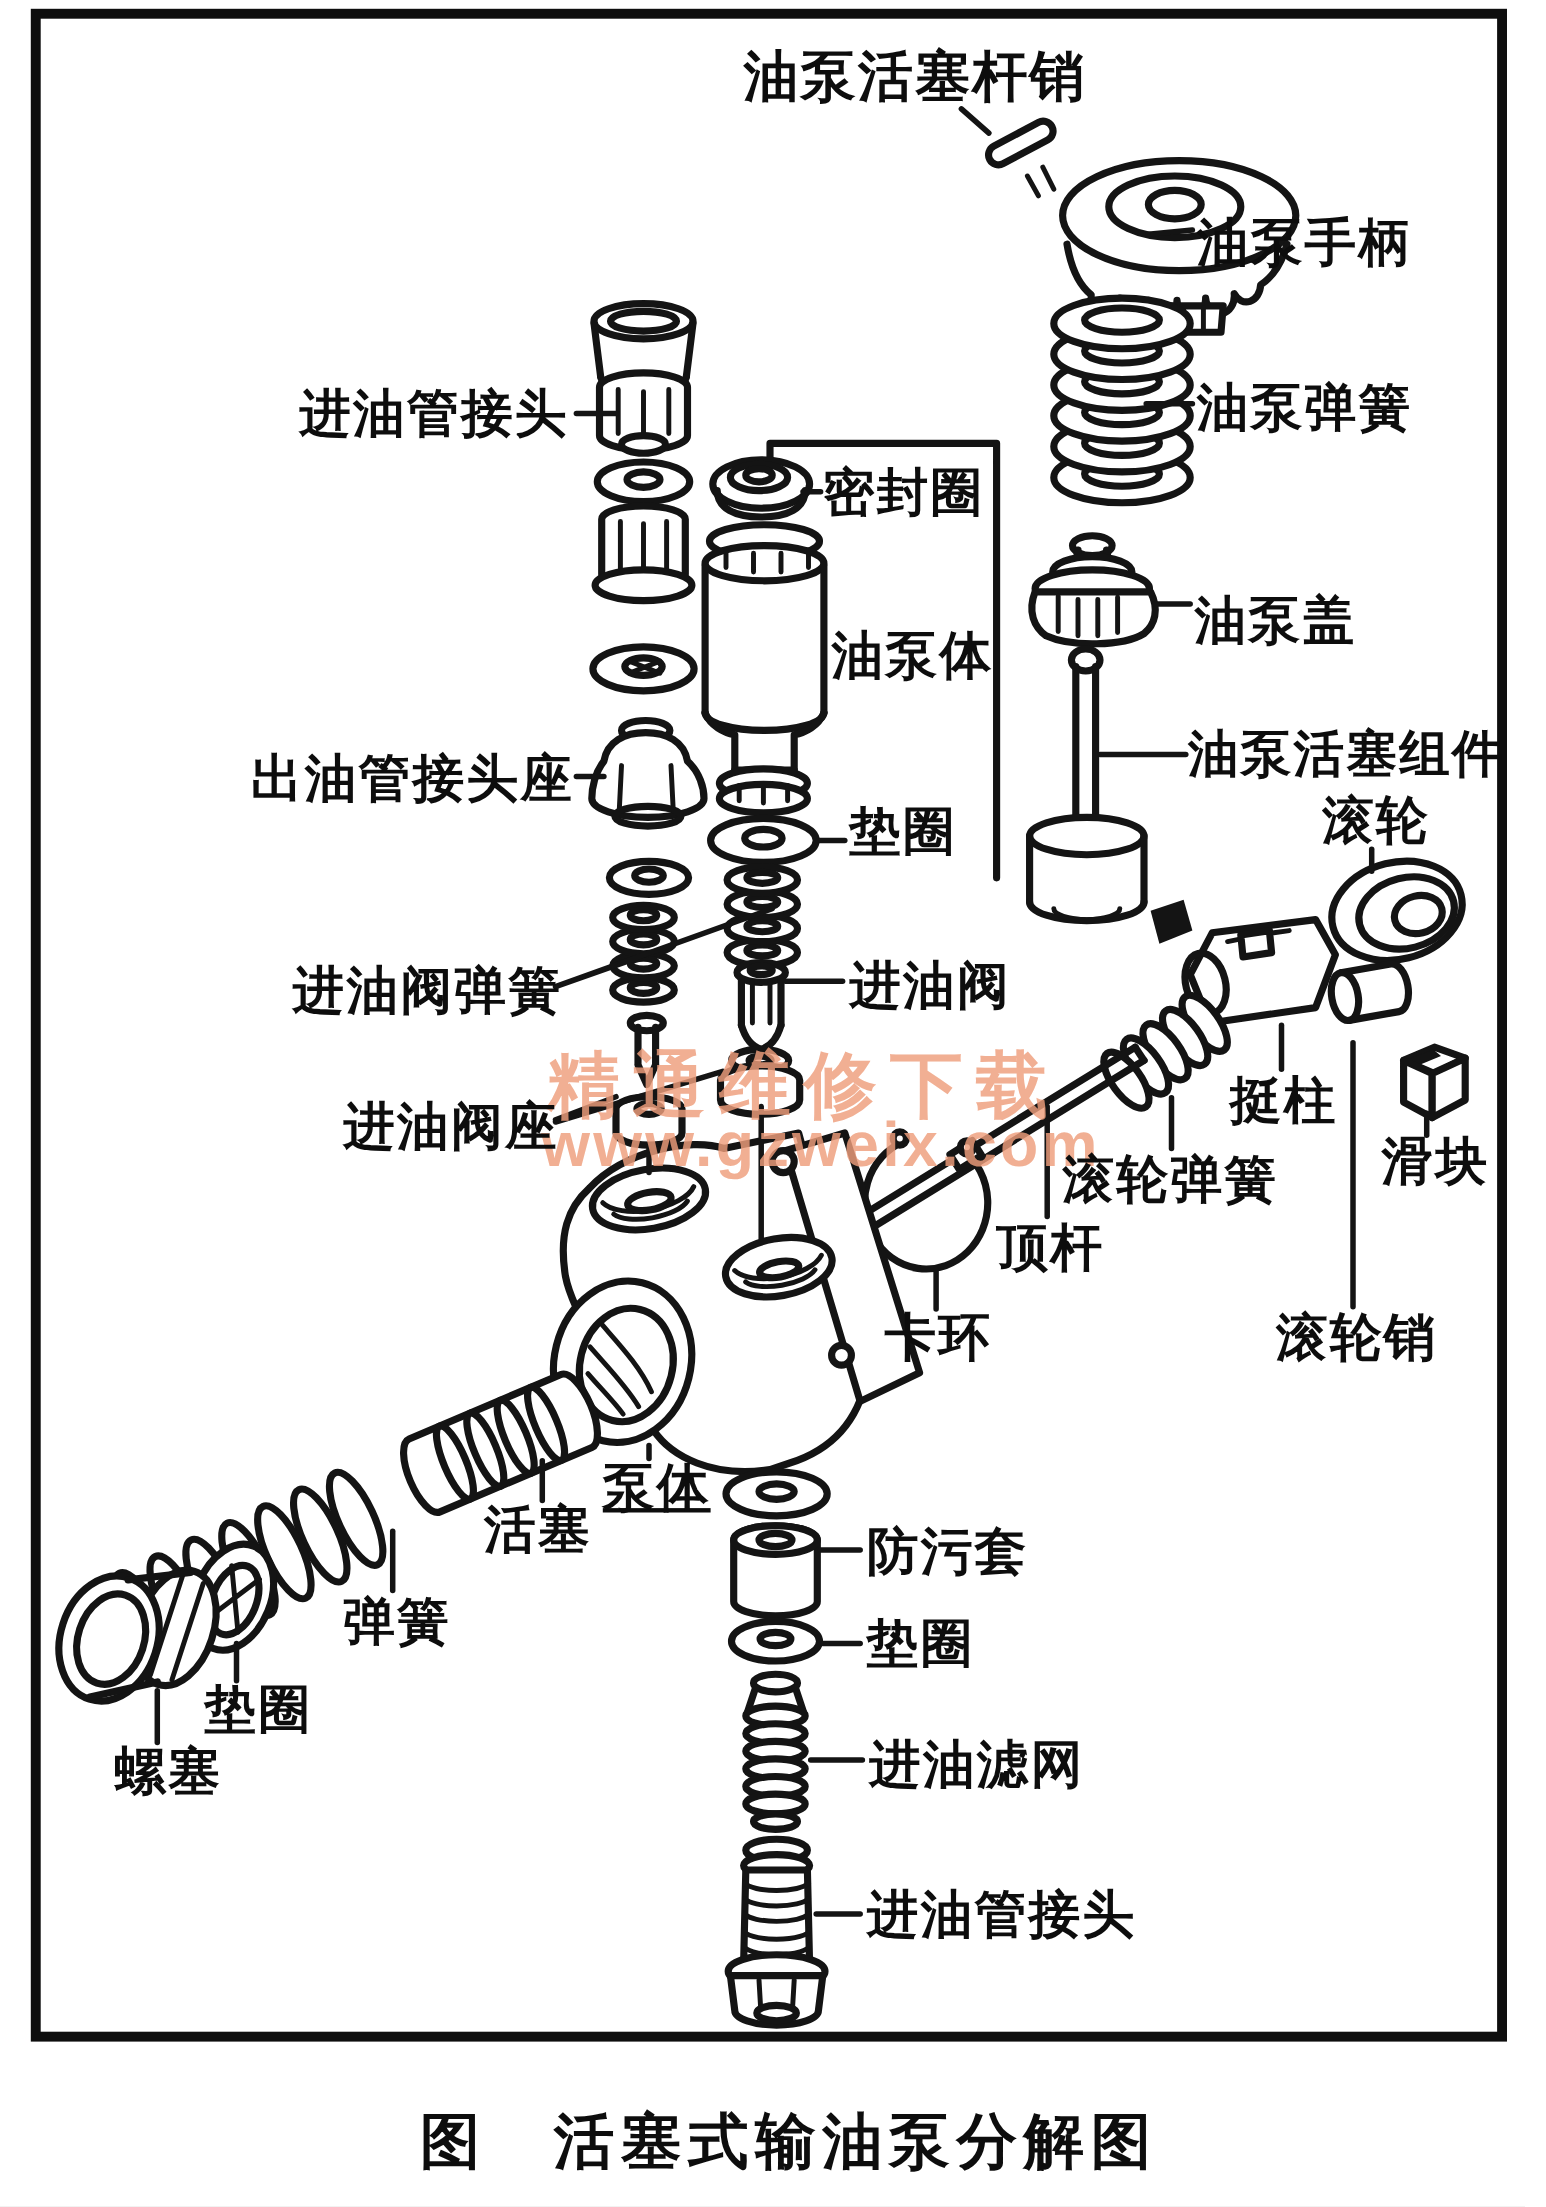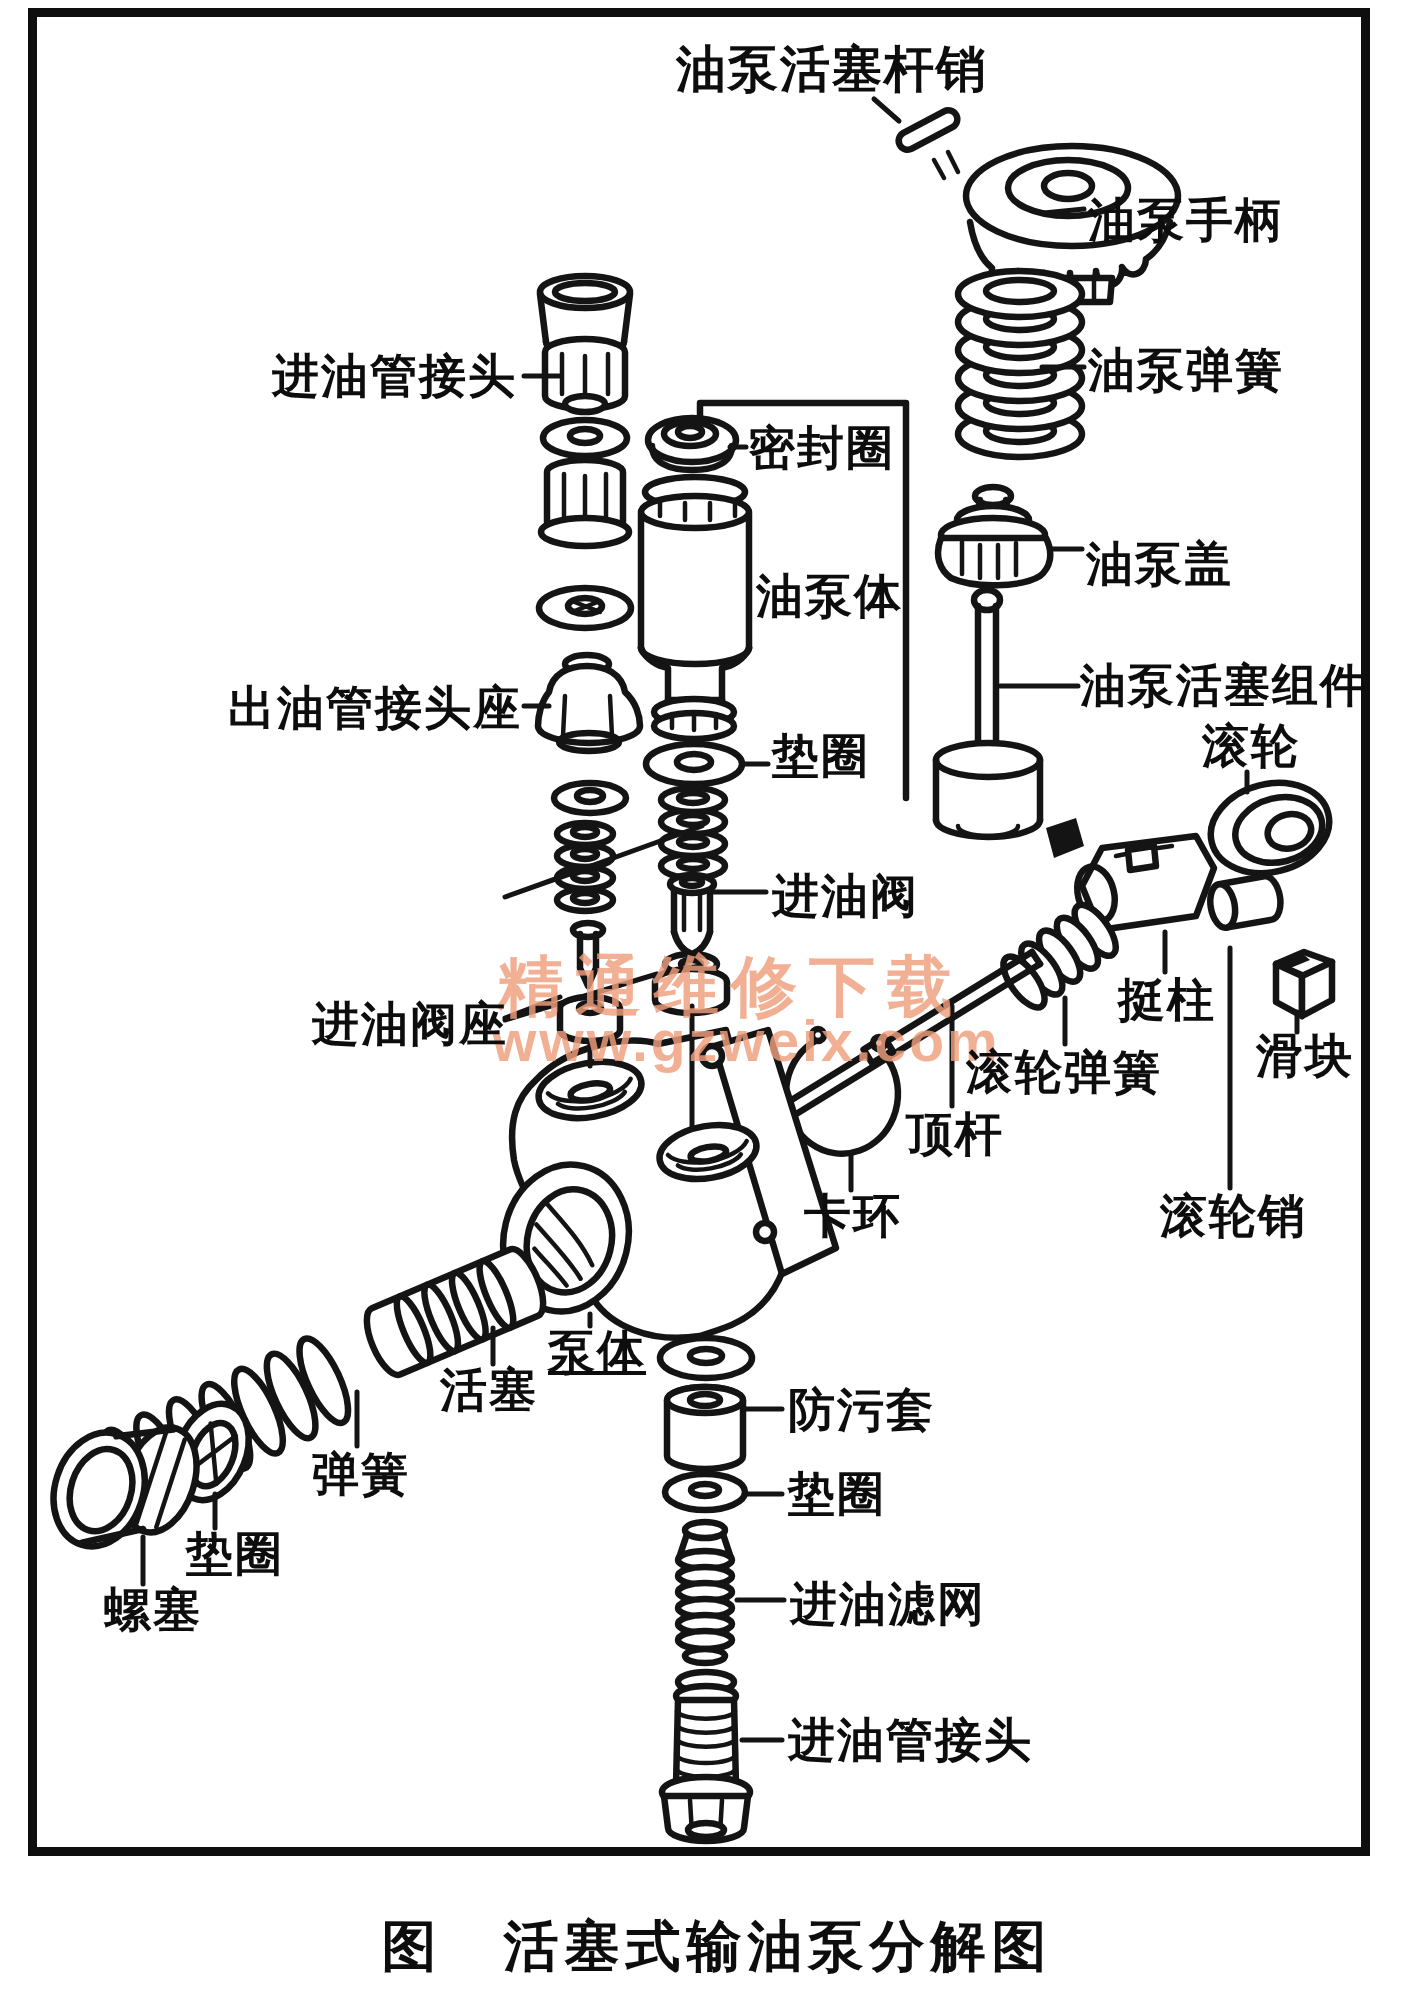--- a/index.html
+++ b/index.html
@@ -362,20 +362,21 @@
   <div class="lbl" style="left:1088px;top:196px;">油泵手柄</div>
   <div class="lbl" style="left:1088px;top:346px;">油泵弹簧</div>
   <div class="lbl" style="left:272px;top:352px;">进油管接头</div>
   <div class="lbl" style="left:748px;top:424px;">密封圈</div>
   <div class="lbl" style="left:756px;top:572px;">油泵体</div>
   <div class="lbl" style="left:1086px;top:540px;">油泵盖</div>
   <div class="lbl" style="left:1080px;top:662px;font-size:46px;">油泵活塞组件</div>
   <div class="lbl" style="left:1202px;top:722px;">滚轮</div>
   <div class="lbl" style="left:228px;top:684px;">出油管接头座</div>
   <div class="lbl" style="left:772px;top:732px;">垫圈</div>
+  <div class="lbl" style="left:266px;top:876px;">进油阀弹簧</div>
   <div class="lbl" style="left:772px;top:872px;">进油阀</div>
   <div class="lbl" style="left:312px;top:1000px;">进油阀座</div>
   <div class="lbl" style="left:1118px;top:976px;">挺柱</div>
   <div class="lbl" style="left:1256px;top:1032px;">滑块</div>
   <div class="lbl" style="left:966px;top:1048px;">滚轮弹簧</div>
   <div class="lbl" style="left:906px;top:1110px;">顶杆</div>
   <div class="lbl" style="left:1160px;top:1192px;">滚轮销</div>
   <div class="lbl" style="left:804px;top:1192px;">卡环</div>
   <div class="lbl" style="left:548px;top:1328px;text-decoration:underline;">泵体</div>
   <div class="lbl" style="left:440px;top:1366px;">活塞</div>

